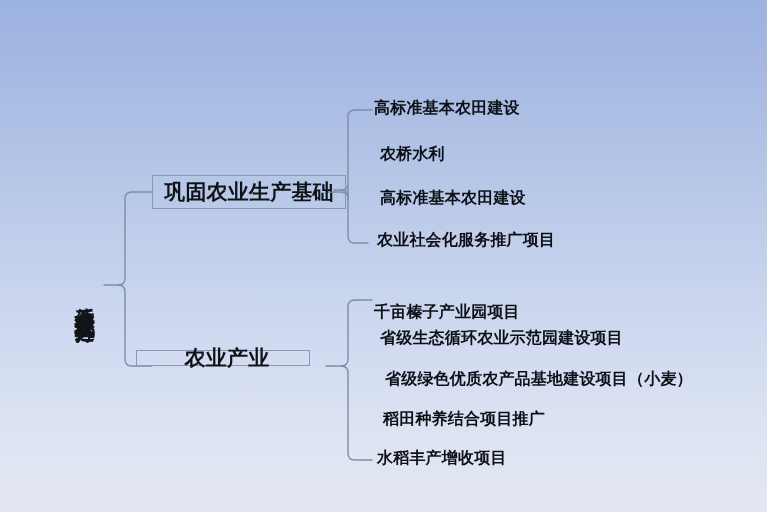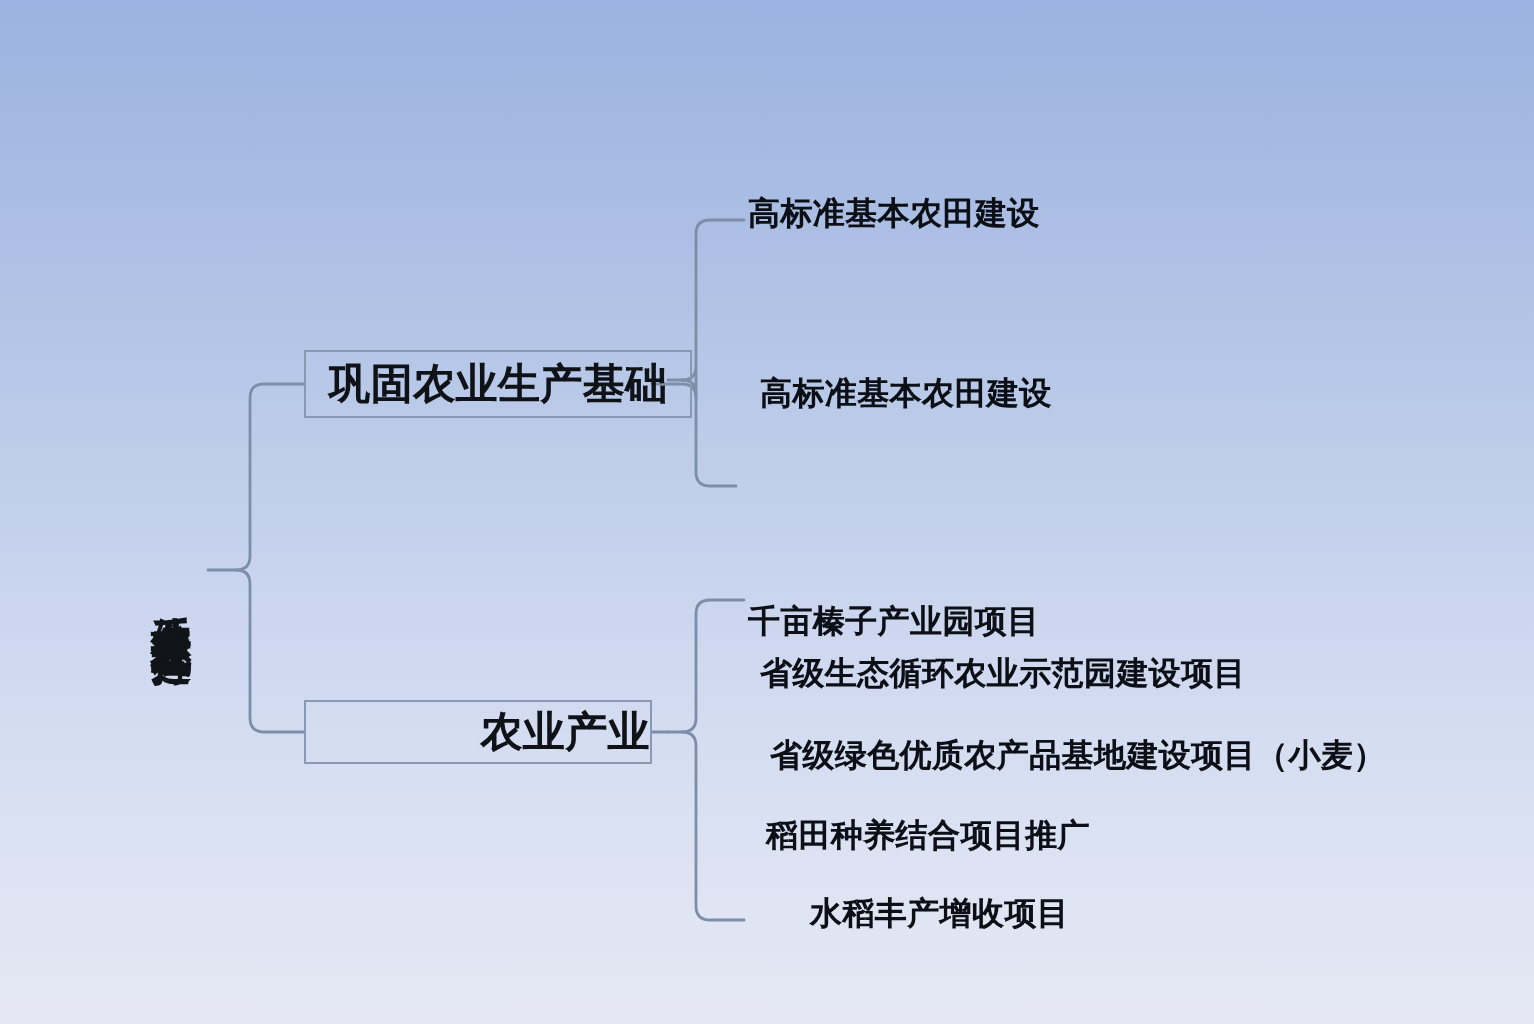--- a/index.html
+++ b/index.html
@@ -75,25 +75,25 @@
     white-space: nowrap;
   }
   #box-consolidate {
     left: 152px;
     top: 175px;
     width: 194px;
     height: 34px;
     justify-content: center;
   }
   #box-industry {
-    left: 152px;
+    left: 136px;
     top: 350px;
     width: 174px;
-    height: 32px;
-    justify-content: flex-end;
+    height: 16px;
+    justify-content: center;
     padding-left: 8px;
   }
 
   
   .leaf {
     position: absolute;
     color: #0c1016;
     font-weight: 700;
     font-size: 16px;
     letter-spacing: 0.2px;
@@ -124,21 +124,23 @@
 
   <div class="branch-box" id="box-consolidate">
     <span>巩固农业生产基础</span>
   </div>
 
   <div class="branch-box" id="box-industry">
     <span>农业产业</span>
   </div>
 
   <div class="leaf" style="left:374px; top:100px;">高标准基本农田建设</div>
+  <div class="leaf" style="left:380px; top:146px;">农桥水利</div>
   <div class="leaf" style="left:380px; top:190px;">高标准基本农田建设</div>
+  <div class="leaf" style="left:377px; top:232px;">农业社会化服务推广项目</div>
 
   <div class="leaf" style="left:374px; top:304px;">千亩榛子产业园项目</div>
   <div class="leaf" style="left:380px; top:330px;">省级生态循环农业示范园建设项目</div>
   <div class="leaf" style="left:385px; top:371px;">省级绿色优质农产品基地建设项目（小麦）</div>
   <div class="leaf" style="left:383px; top:411px;">稻田种养结合项目推广</div>
-  <div class="leaf" style="left:377px; top:450px;margin-left:28px;">水稻丰产增收项目</div>
+  <div class="leaf" style="left:377px; top:450px;">水稻丰产增收项目</div>
 
 </div>
 
 </body></html>

